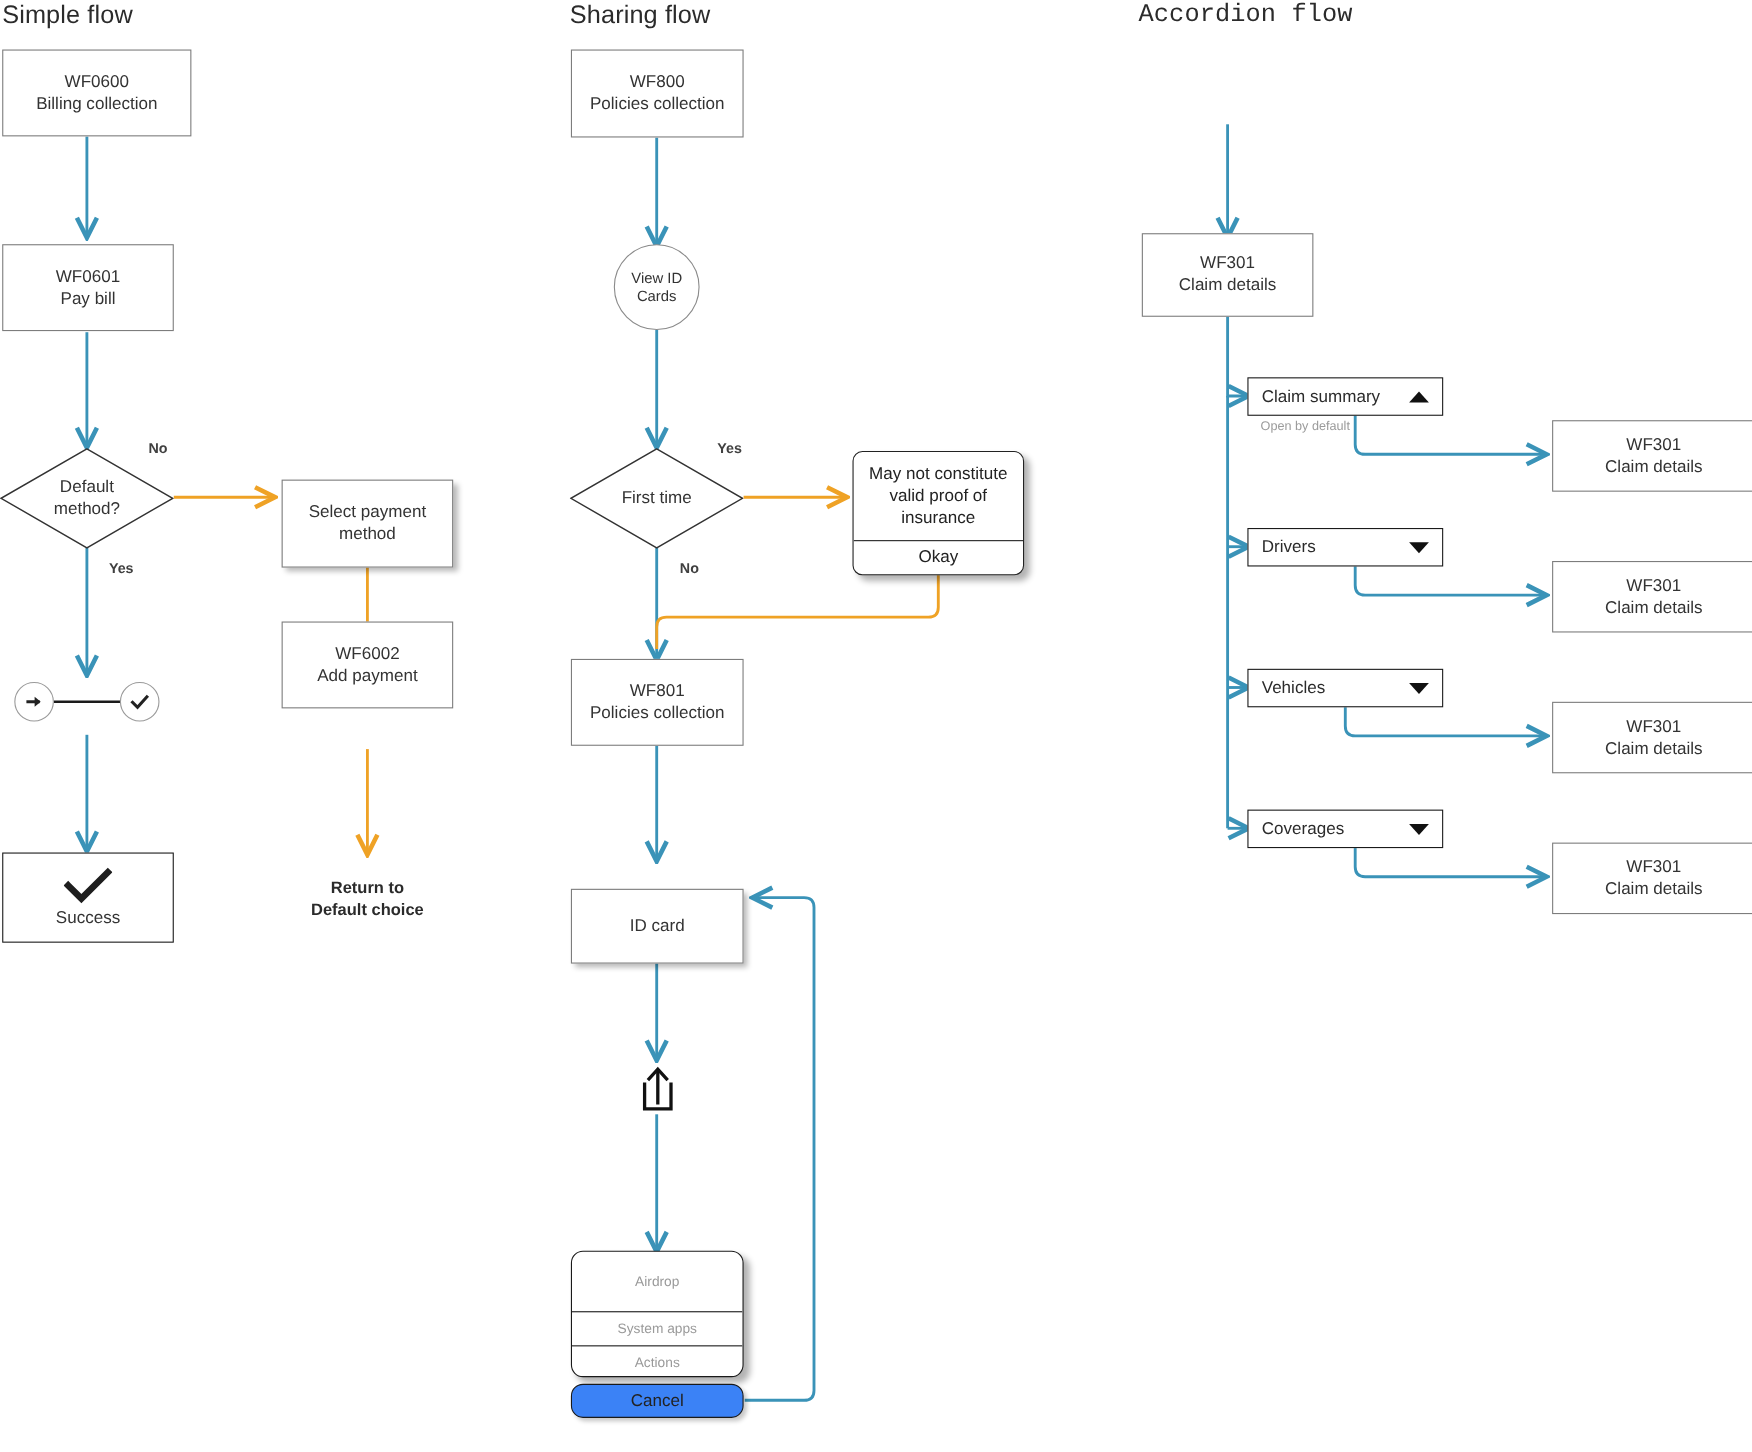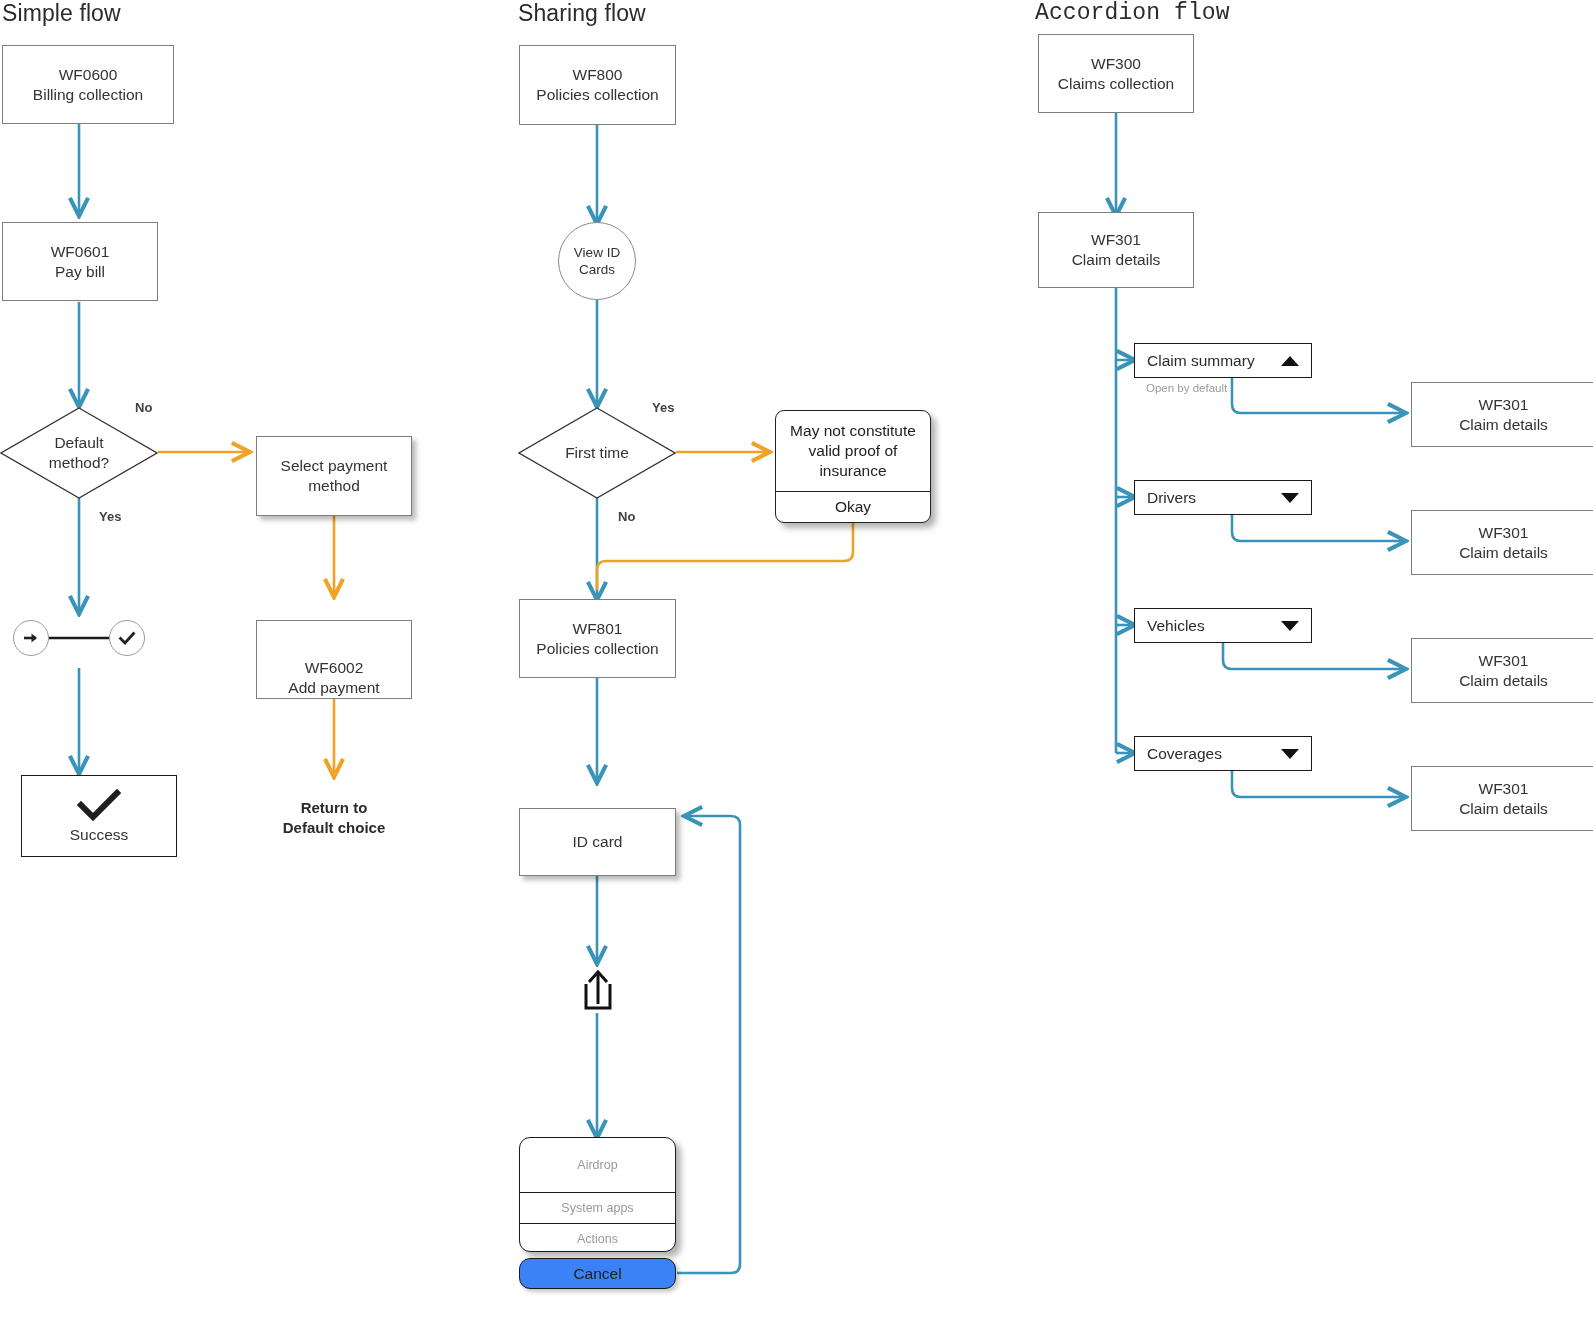--- a/index.html
+++ b/index.html
@@ -149,38 +149,38 @@
     </div>
   </div>
   <div class="edge-label" style="left:135px;top:400px;">No</div>
   <div class="edge-label" style="left:99px;top:509px;">Yes</div>
 
   <div class="node shadow" style="left:256px;top:412px;width:156px;height:80px;">
     <span class="l">Select payment</span>
     <span class="l">method</span>
   </div>
 
-  <div class="node" style="left:256px;top:620px;width:156px;height:79px;justify-content:flex-end;">
+  <div class="node" style="left:256px;top:565px;width:156px;height:79px;">
     <span class="l">WF6002</span>
     <span class="l">Add payment</span>
   </div>
 
   <div class="smallcirc" style="left:13px;top:620px;">
     <svg width="20" height="20" viewBox="0 0 20 20" xmlns="http://www.w3.org/2000/svg">
       <path d="M3,10 H15" stroke="#222" stroke-width="2.6" fill="none"></path>
       <path d="M10.5,5.4 L16,10 L10.5,14.6 Z" fill="#222"></path>
     </svg>
   </div>
   <div class="smallcirc" style="left:109px;top:620px;">
     <svg width="20" height="20" viewBox="0 0 20 20" xmlns="http://www.w3.org/2000/svg">
       <path d="M3.5,10.5 L8,15 L16.5,5.5" stroke="#222" stroke-width="2.8" fill="none" stroke-linecap="square"></path>
     </svg>
   </div>
 
-  <div class="successbox" style="left:2px;top:775px;width:156px;height:82px;margin-left:19px;">
+  <div class="successbox" style="left:2px;top:775px;width:156px;height:82px;">
     <svg width="44" height="34" viewBox="0 0 44 34" xmlns="http://www.w3.org/2000/svg">
       <path d="M4,17 L16,29 L40,5" stroke="#1e1e1e" stroke-width="6" fill="none" stroke-linecap="square"></path>
     </svg>
     <span class="cap">Success</span>
   </div>
 
   <div class="boldnote" style="left:256px;top:798px;width:156px;">
     <span>Return to</span><br>
     <span>Default choice</span>
   </div>
@@ -234,24 +234,20 @@
     </svg>
   </div>
 
   <div class="sheet" style="left:519px;top:1137px;width:157px;height:115px;">
     <div class="row" style="height:54px;">Airdrop</div>
     <div class="row divider" style="height:30px;">System apps</div>
     <div class="row divider" style="height:29px;">Actions</div>
   </div>
   <div class="cancelbtn" style="left:519px;top:1258px;width:157px;height:31px;">Cancel</div>
 
-  <div class="node" style="left:1038px;top:34px;width:156px;height:79px;">
-    <span class="l">WF300</span>
-    <span class="l">Claims collection</span>
-  </div>
 
   <div class="node" style="left:1038px;top:212px;width:156px;height:76px;">
     <span class="l">WF301</span>
     <span class="l">Claim details</span>
   </div>
 
   <div class="acc" style="left:1134px;top:343px;width:178px;height:35px;">
     <span class="lbl">Claim summary</span>
     <span class="caret up"></span>
   </div>

